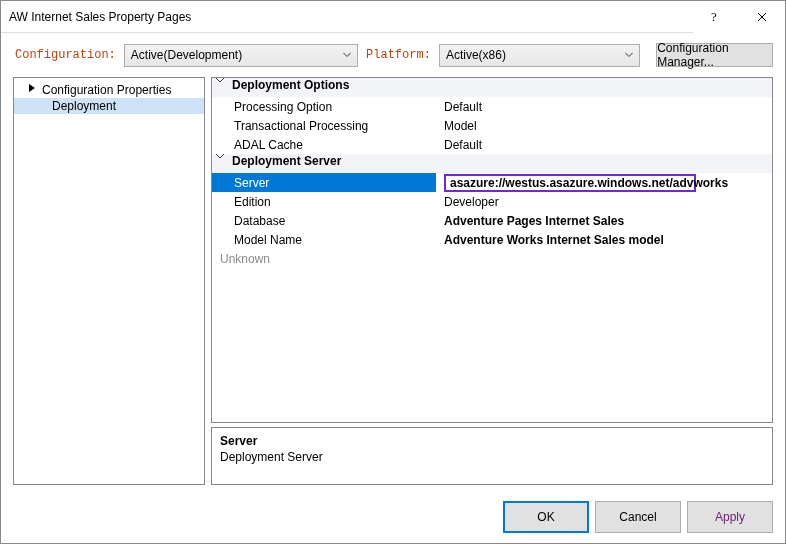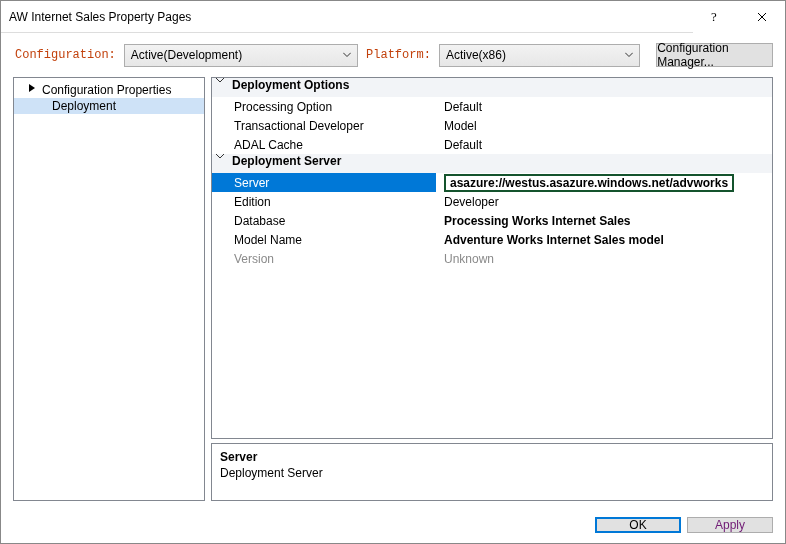--- a/index.html
+++ b/index.html
@@ -124,44 +124,44 @@
     overflow: hidden;
   }
   .grow.selected .gcell-name {
     background: #0078d7;
     color: #fff;
   }
   .grow.selected .gcell-val {
     font-weight: bold;
   }
   .valbox {
-    border: 2px solid #14532d;
+    border: 2px solid #6d28d9;
     padding: 0 4px;
     height: 18px;
     display: flex; align-items: center;
-    width: 290px;
+    width: 252px;
   }
   .bold { font-weight: bold; }
   .disabled { color: #8a8a8a; }
 
   .desc {
     height: 58px;
     border: 1px solid #828790;
     background: #fff;
     padding: 6px 8px;
   }
   .desc .d-title { font-weight: bold; margin-bottom: 2px; }
 
   
   .btnrow {
     padding: 8px 12px 10px 0;
     display: flex; justify-content: flex-end; gap: 6px;
   }
   .dlg-btn {
-    width: 86px; height: 16px;
+    width: 86px; height: 32px;
     border: 1px solid #adadad;
     background: #e1e1e1;
     display: flex; align-items: center; justify-content: center;
     font-size: 12px;
   }
   .dlg-btn.default { border: 1px solid #0078d7; box-shadow: 0 0 0 1px #0078d7 inset; background: #e1e1e1;}
   .dlg-btn.disabled { color: #701a75; }
 
   svg { display: block; }
 </style>
@@ -240,21 +240,21 @@
               </svg>
           </span>
           <span>Deployment Options</span>
         </div>
 
         <div class="grow">
           <div class="gcell-name">Processing Option</div>
           <div class="gcell-val">Default</div>
         </div>
         <div class="grow">
-          <div class="gcell-name">Transactional Developer</div>
+          <div class="gcell-name">Transactional Processing</div>
           <div class="gcell-val">Model</div>
         </div>
         <div class="grow">
           <div class="gcell-name">ADAL Cache</div>
           <div class="gcell-val">Default</div>
         </div>
 
         <div class="grow grow-cat">
           <span class="exp">
             <svg width="8" height="5" viewBox="0 0 8 5">
@@ -269,41 +269,43 @@
           <div class="gcell-val">
             <span class="valbox">asazure://westus.asazure.windows.net/advworks</span>
           </div>
         </div>
         <div class="grow">
           <div class="gcell-name">Edition</div>
           <div class="gcell-val">Developer</div>
         </div>
         <div class="grow">
           <div class="gcell-name">Database</div>
-          <div class="gcell-val bold">Processing Works Internet Sales</div>
+          <div class="gcell-val bold">Adventure Pages Internet Sales</div>
         </div>
         <div class="grow">
           <div class="gcell-name">Model Name</div>
           <div class="gcell-val bold">Adventure Works Internet Sales model</div>
         </div>
         <div class="grow disabled">
-          <div class="gcell-name">Version</div>
           <div class="gcell-val">Unknown</div>
         </div>
       </div>
 
       <div class="desc">
         <div class="d-title">Server</div>
         <div>Deployment Server</div>
       </div>
     </div>
   </div>
 
   <div class="btnrow">
     <div class="dlg-btn default">
       <span>OK</span>
     </div>
+    <div class="dlg-btn">
+      <span>Cancel</span>
+    </div>
     <div class="dlg-btn disabled">
       <span>Apply</span>
     </div>
   </div>
 
 </div>
 
 </body></html>

